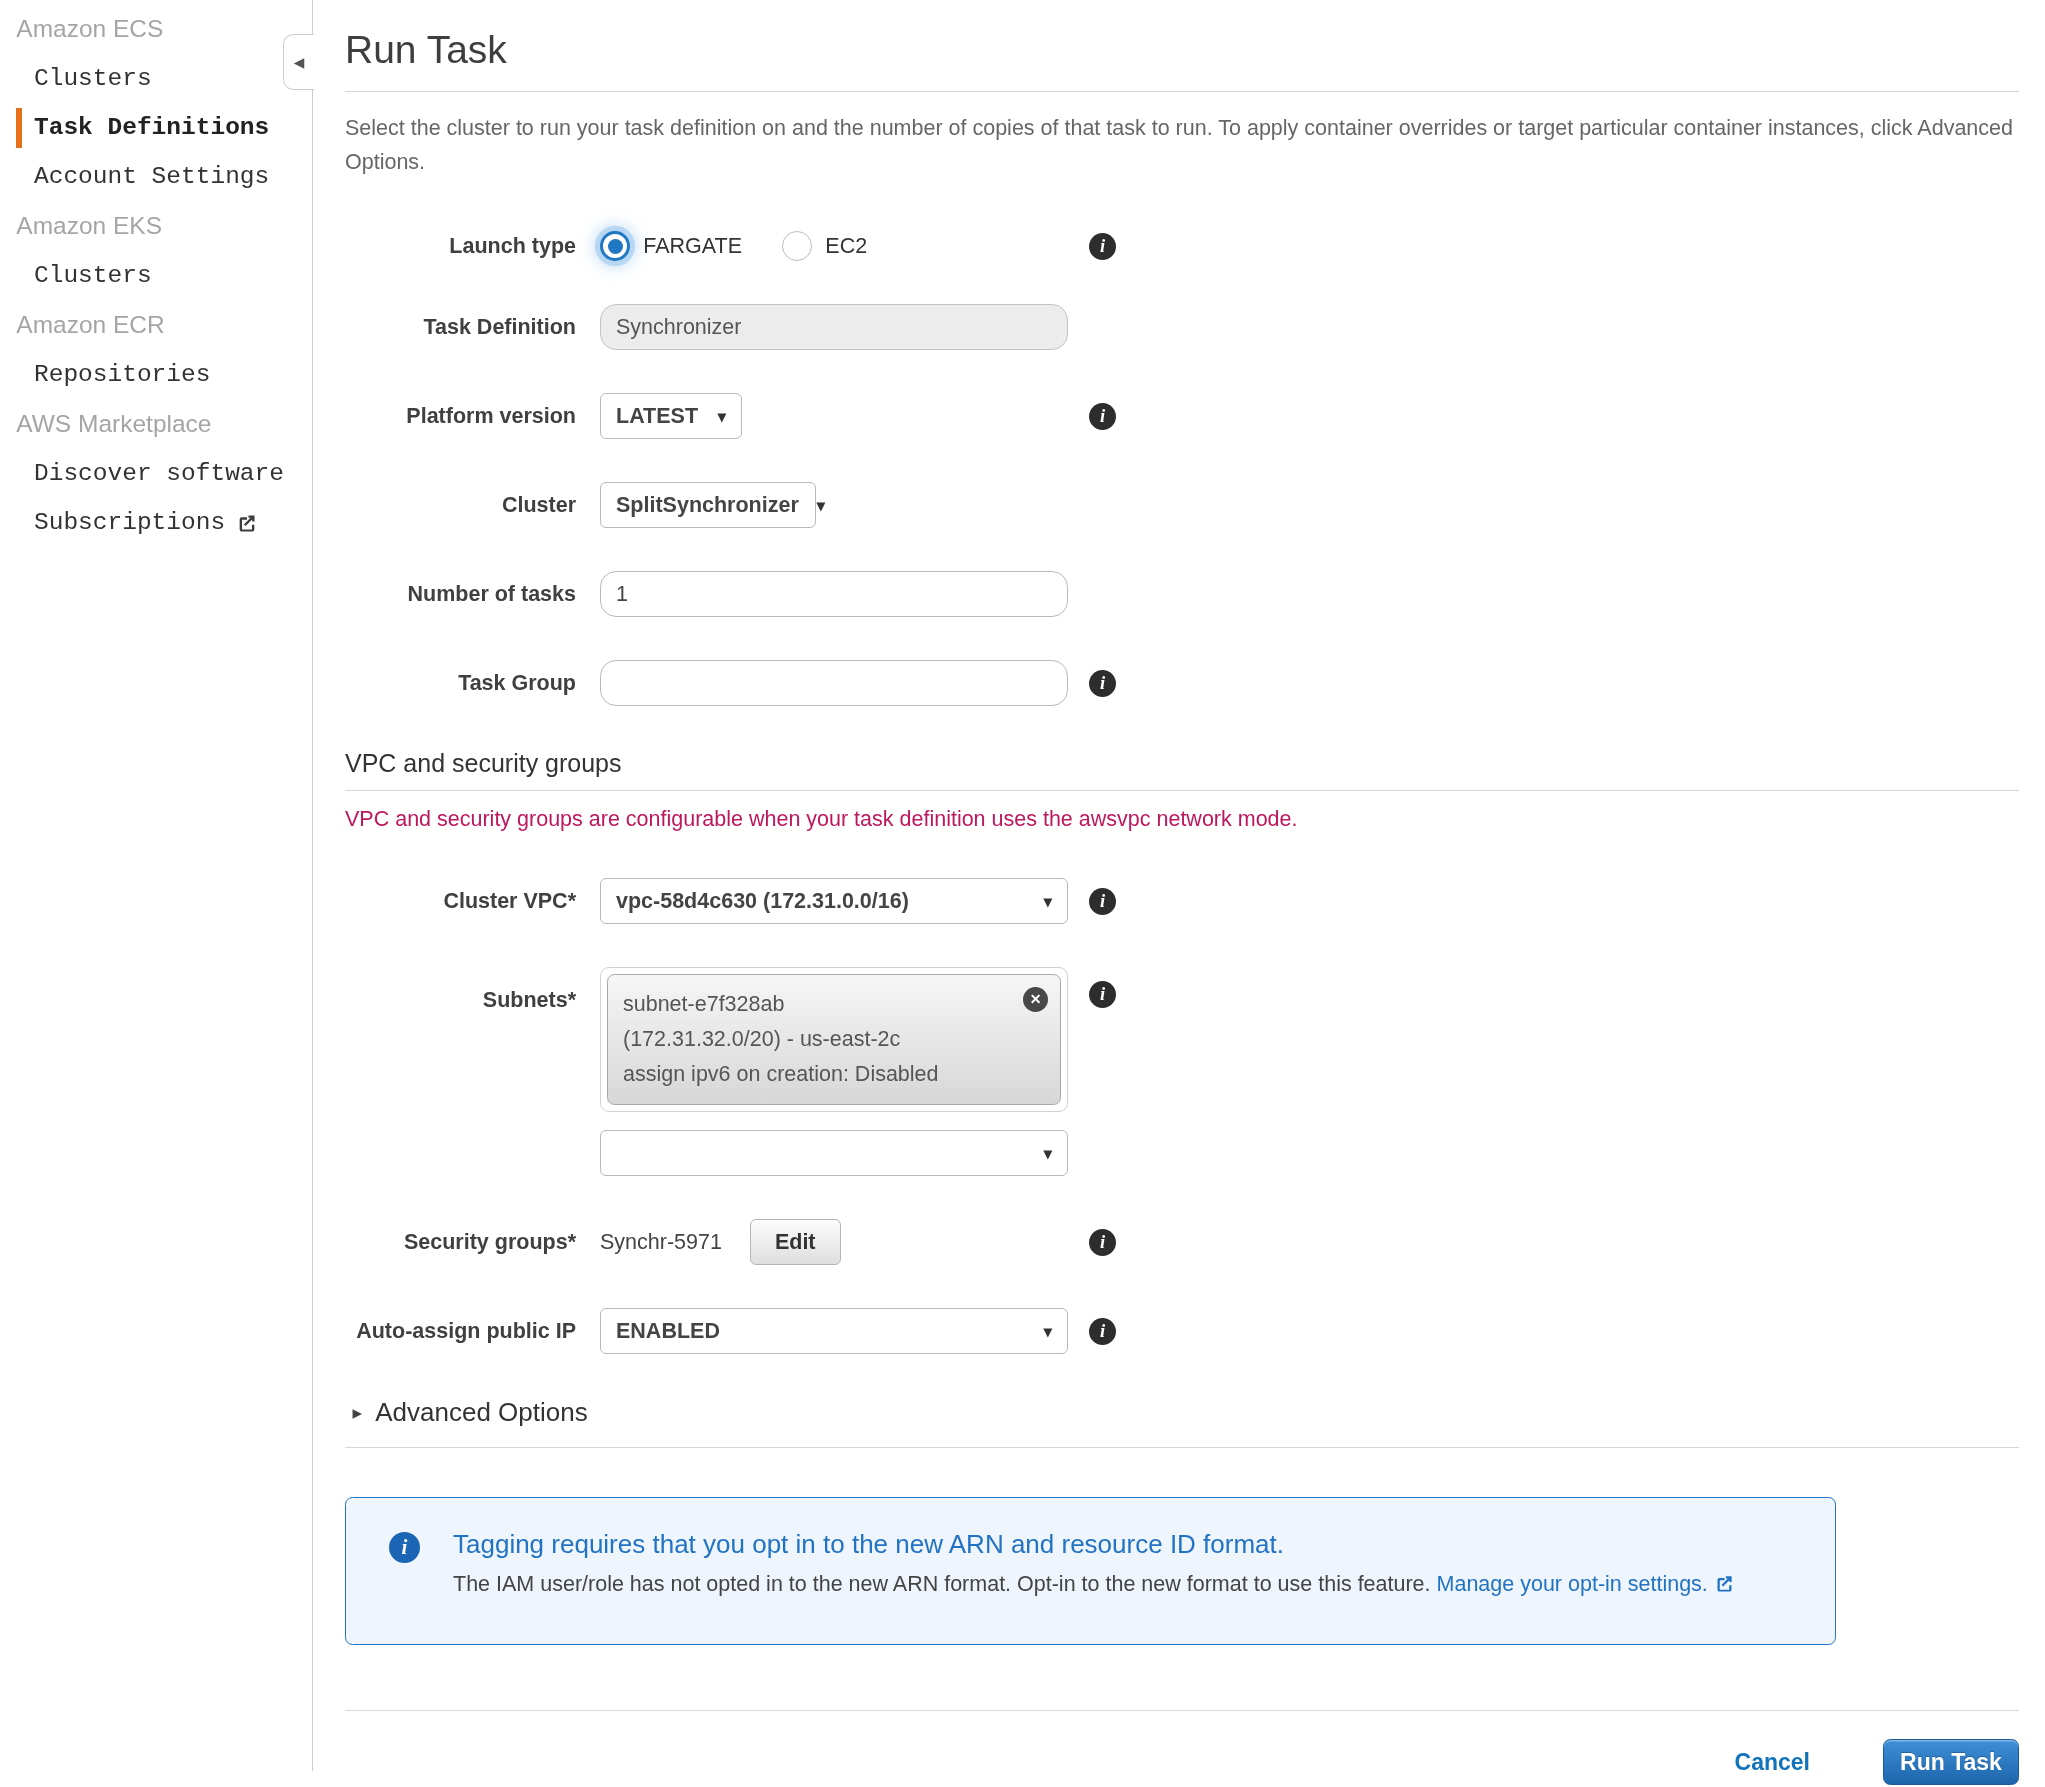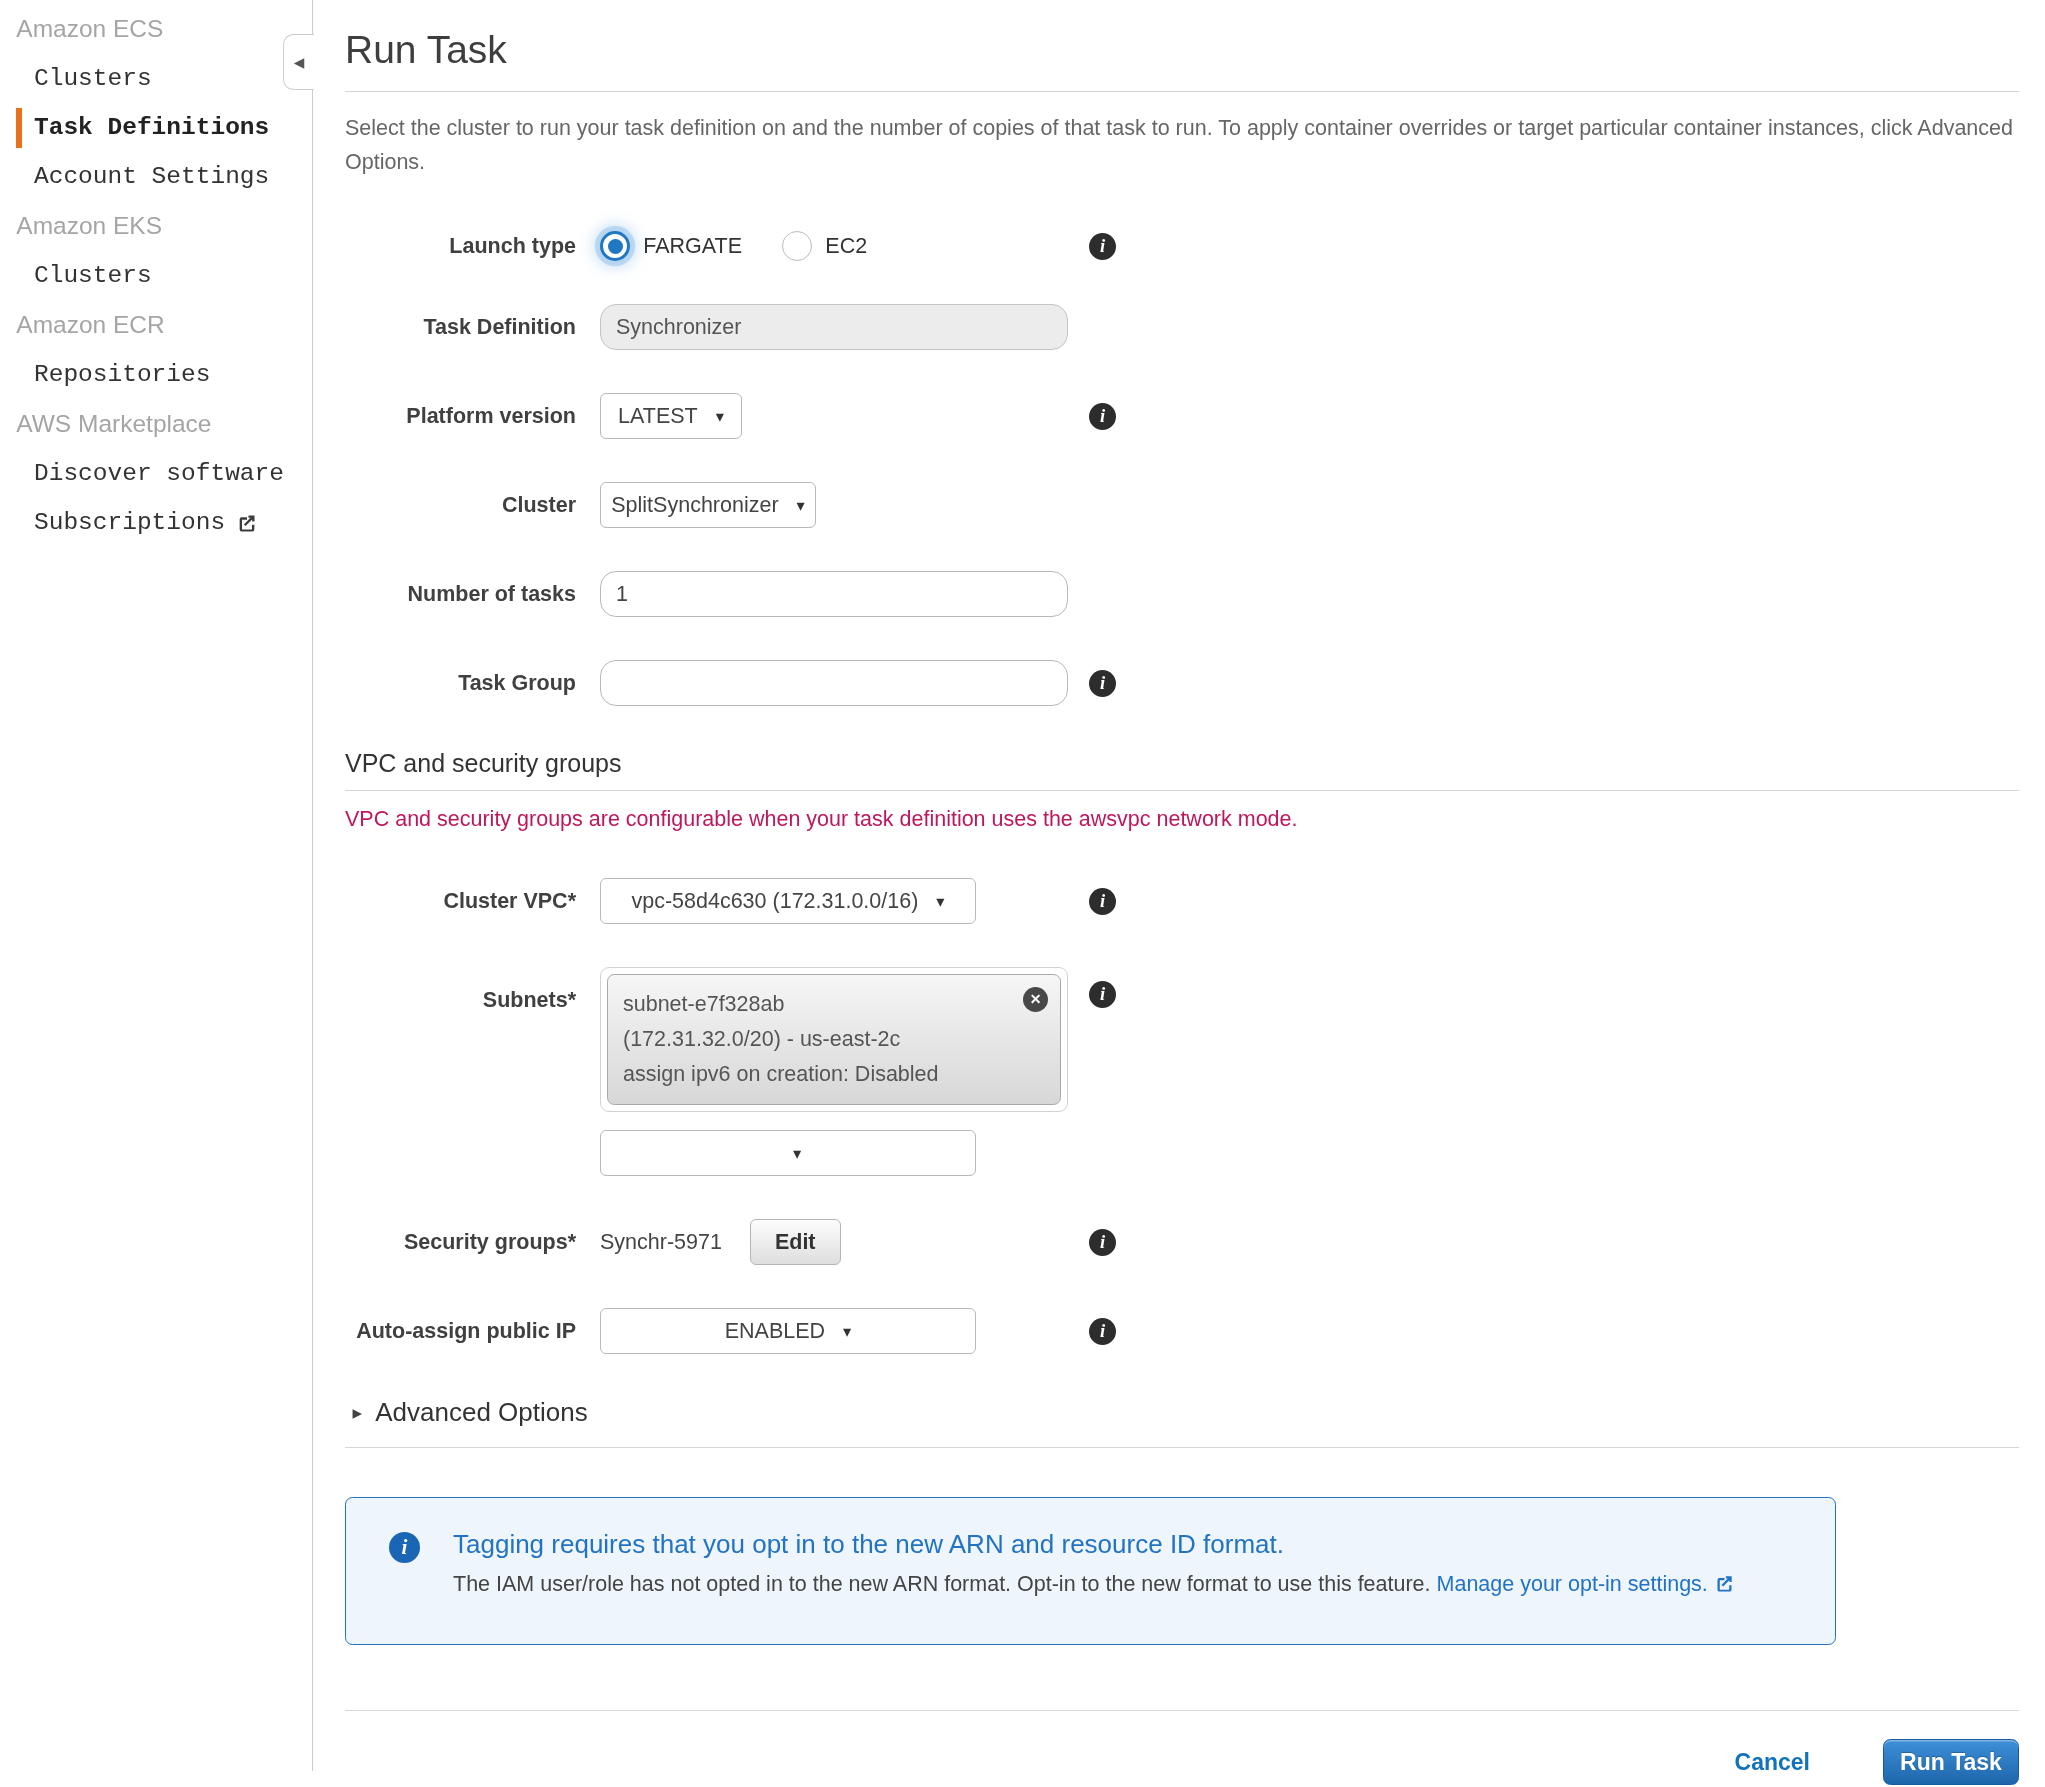--- a/index.html
+++ b/index.html
@@ -28,25 +28,25 @@
   .align-top .form-label { margin-top:18px; }
   .form-field { margin-left:24px; width:489px; flex-shrink:0; display:flex; align-items:center; }
   .align-top .form-field { align-items:flex-start; }
 
   .info-icon { width:27px; height:27px; border-radius:50%; background:#2d2d2d; color:#fff; font-size:18.5px; font-weight:bold; font-family:"Liberation Serif", serif; font-style:italic; display:flex; align-items:center; justify-content:center; flex-shrink:0; cursor:pointer; }
   .align-top > .info-icon { margin-top:13.3px; }
 
   .text-input { width:468px; height:46px; border:1.5px solid #b9b9b9; border-radius:16px; font-size:21.5px; color:#444; padding:0 15px; background:#fff; font-family:"Liberation Sans", sans-serif; outline:none; }
   .text-input.disabled { background:#ececec; border-color:#c4c4c4; color:#555; }
 
-  .select { height:46px; border:1.5px solid #b9b9b9; border-radius:6px; background:#fff; display:flex; align-items:center; justify-content:center; font-size:21.5px; color:#444; padding:6px 15px; cursor:pointer; }
+  .select { height:46px; border:1.5px solid #b9b9b9; border-radius:6px; background:#fff; display:flex; align-items:center; justify-content:space-between; font-size:21.5px; color:#444; padding:6px 15px; cursor:pointer;font-weight:bold; }
   .select .caret { font-size:16.3px; color:#333; margin-left:18px; }
   .select.small { width:142px; }
   .select.medium { width:216px; }
-  .select.wide { width:376px; }
+  .select.wide { width:468px; }
 
   .radio-option { display:flex; align-items:center; margin-right:40px; cursor:pointer; }
   .radio { width:30px; height:30px; border-radius:50%; position:relative; flex-shrink:0; }
   .radio.selected { border:3.7px solid #1f78c1; background:#fff; box-shadow:0 0 0 5.2px rgba(90,160,225,0.28), 0 0 15px 6px rgba(90,160,225,0.35); }
   .radio.selected::after { content:""; position:absolute; left:50%; top:50%; width:15px; height:15px; margin:-7.4px 0 0 -7.4px; border-radius:50%; background:#1f78c1; }
   .radio.unselected { border:1.5px solid #bbb; background:#fff; }
   .radio-label { font-size:21.5px; color:#333; margin-left:13.3px; }
 
   h2.section-heading { font-size:25px; font-weight:400; color:#333; margin:10.4px 0 12px; }
   .section-divider { border-top:1.5px solid #d6d6d6; margin-bottom:16.3px; }

